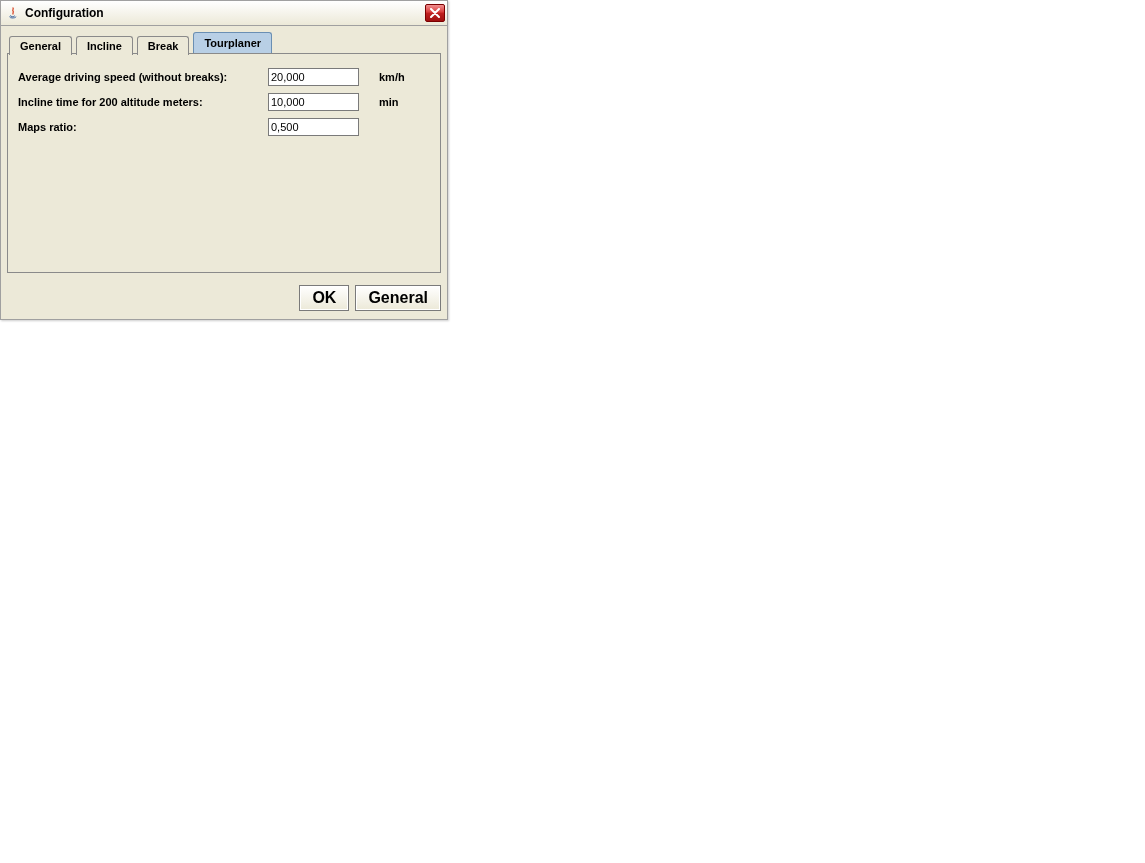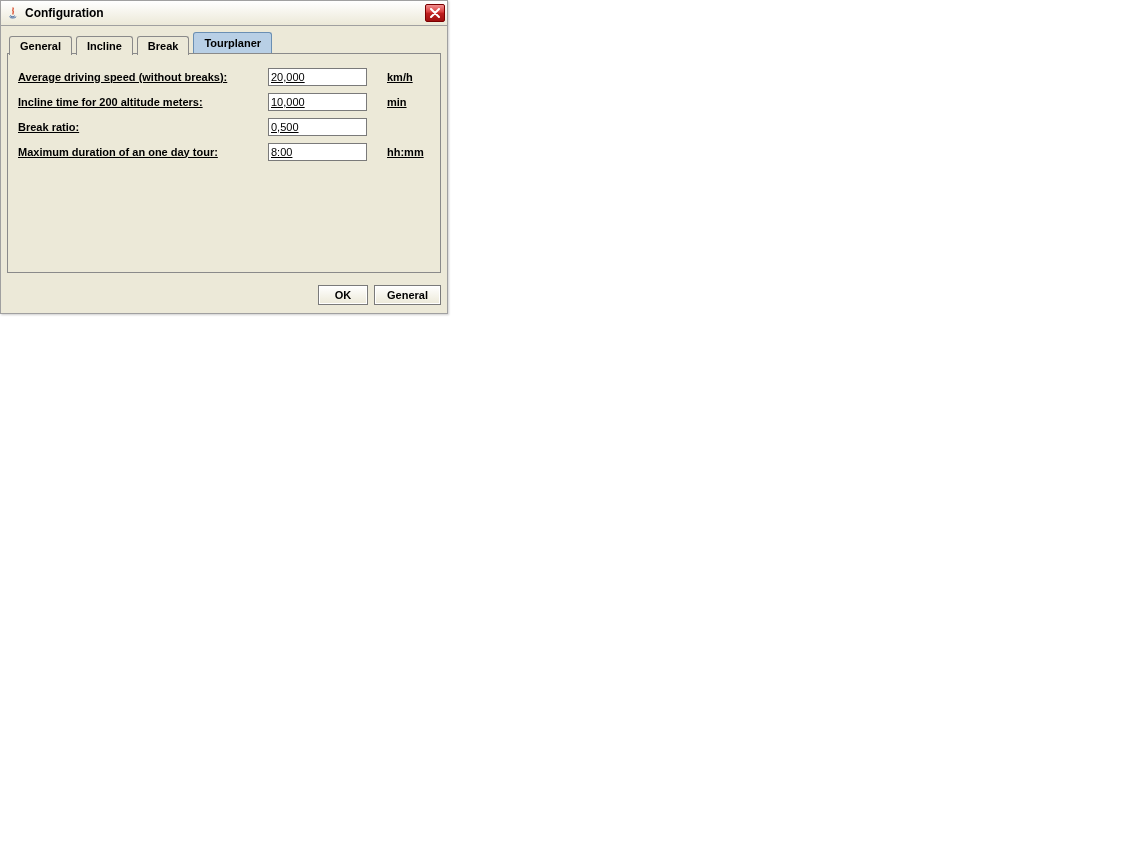--- a/index.html
+++ b/index.html
@@ -106,32 +106,31 @@
     padding: 10px 10px 10px 10px;
     height: 198px;
     position: relative;
     z-index: 1;
   }
 
   .form-row {
     display: flex;
     align-items: center;
     height: 25px;
-    text-decoration: underline;
   }
 
   .form-label {
     width: 250px;
     font-weight: bold;
     font-size: 11px;
     color: #000;
   }
 
   .form-input {
-    width: 99px;
+    width: 91px;
     height: 18px;
     border: 1px solid #7a7a7a;
     background: #fff;
     font-family: Tahoma, Arial, sans-serif;
     font-size: 11px;
     padding: 0 2px;
     box-sizing: border-box;
   }
 
   .form-unit {
@@ -148,21 +147,21 @@
     gap: 6px;
     padding: 6px 6px 8px 6px;
   }
 
   .btn {
     min-width: 50px;
     padding: 3px 12px;
     border: 1px solid #7a7a7a;
     background: linear-gradient(to bottom, #ffffff 0%, #ece9d8 100%);
     font-family: Tahoma, Arial, sans-serif;
-    font-size: 11px;
+    font-size: 16px;
     font-weight: bold;
     cursor: pointer;
     box-shadow: inset 0 0 0 1px #fff;
   }
 
 </style>
 </head>
 <body>
 
 <div class="dialog">
@@ -199,30 +198,25 @@
         <span class="form-unit">km/h</span>
       </div>
 
       <div class="form-row">
         <span class="form-label">Incline time for 200 altitude meters:</span>
         <input class="form-input" type="text" value="10,000" style="">
         <span class="form-unit">min</span>
       </div>
 
       <div class="form-row">
-        <span class="form-label">Break ratio:</span>
+        <span class="form-label">Maps ratio:</span>
         <input class="form-input" type="text" value="0,500" style="">
         <span class="form-unit"></span>
       </div>
 
-      <div class="form-row">
-        <span class="form-label">Maximum duration of an one day tour:</span>
-        <input class="form-input" type="text" value="8:00" style="">
-        <span class="form-unit">hh:mm</span>
-      </div>
 
     </div>
   </div>
 
   <div class="button-row">
     <button class="btn">OK</button>
     <button class="btn">General</button>
   </div>
 
 </div>

